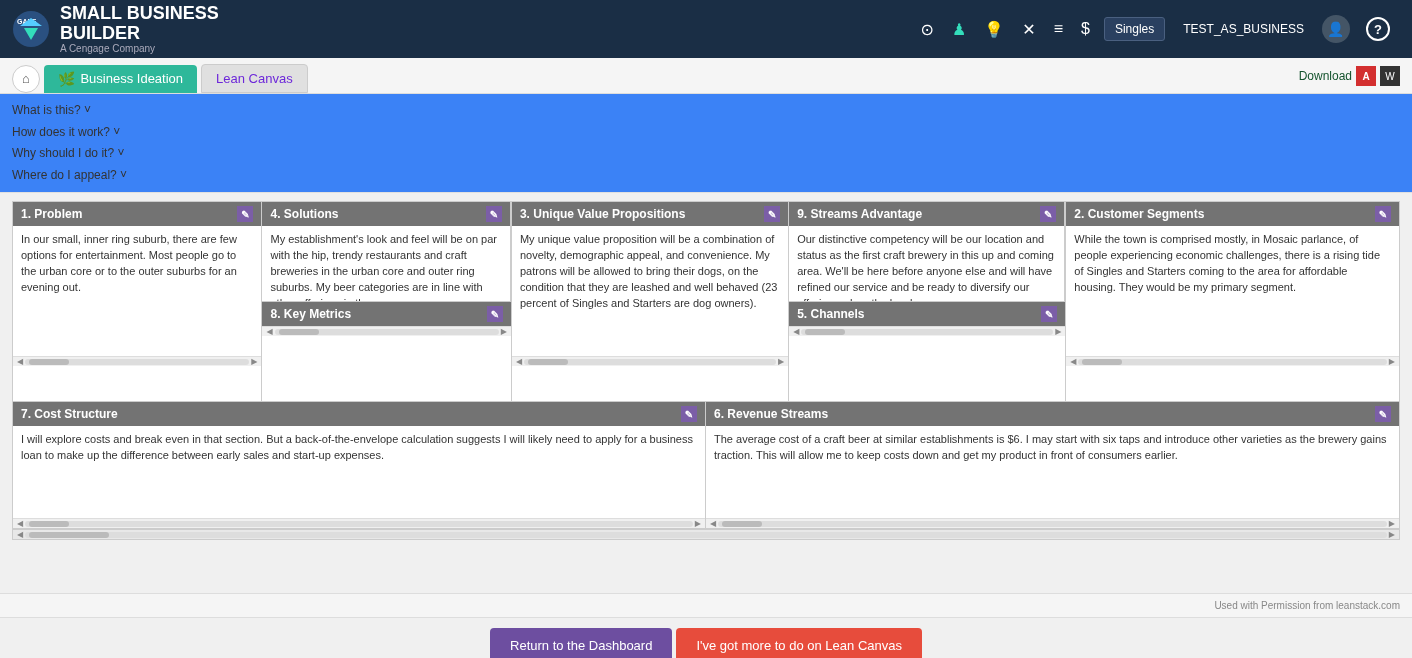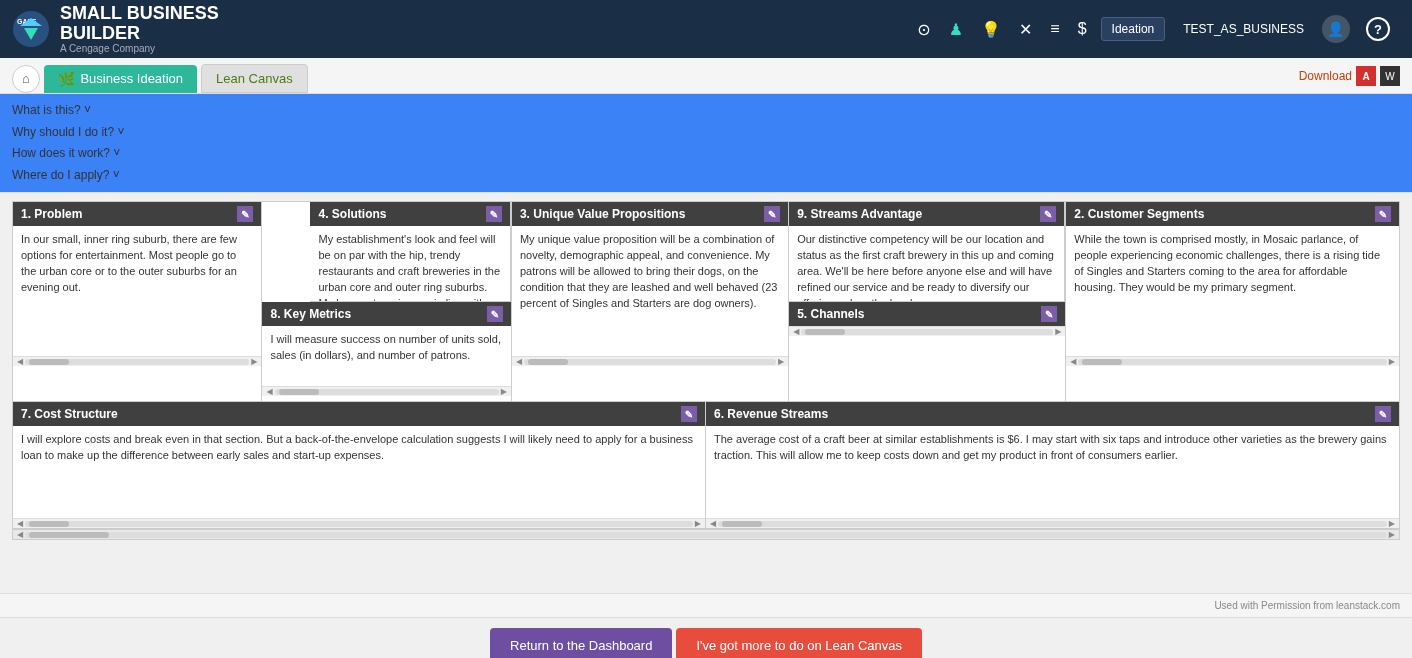--- a/index.html
+++ b/index.html
@@ -121,41 +121,41 @@
       padding: 6px 14px;
       border-radius: 4px 4px 0 0;
       cursor: pointer;
       font-size: 13px;
       display: flex;
       align-items: center;
       gap: 5px;
     }
     .tab-inactive {
       background: #e0e0e0;
-      color: #4d7c0f;
+      color: #6d28d9;
       border: 1px solid #ccc;
       padding: 6px 14px;
       border-radius: 4px 4px 0 0;
       cursor: pointer;
       font-size: 13px;
     }
     .tab-icon { font-size: 14px; }
     .download-area {
       position: absolute;
       right: 12px;
       top: 8px;
       display: flex;
       align-items: center;
       gap: 4px;
       font-size: 12px;
       color: #555;
     }
     .download-btn {
       font-size: 12px;
-      color: #c2410c;
+      color: #14532d;
       cursor: pointer;
       background: none;
       border: none;
     }
     .download-icon-red {
       width: 20px;
       height: 20px;
       background: #d32f2f;
       color: white;
       font-size: 10px;
@@ -212,21 +212,21 @@
       border-bottom: 1px solid #ccc;
     }
     .canvas-cell {
       border-right: 1px solid #ccc;
       position: relative;
       overflow: hidden;
     }
     .canvas-cell:last-child { border-right: none; }
 
     .cell-header {
-      background: #404040;
+      background: #737373;
       color: white;
       padding: 4px 8px;
       font-size: 12px;
       font-weight: bold;
       display: flex;
       align-items: center;
       justify-content: space-between;
     }
     .cell-header-edit {
       width: 16px;
@@ -371,21 +371,21 @@
     </div>
   </div>
   <div class="nav-spacer"></div>
   <div class="nav-icons">
     <button class="nav-icon-btn">⊙</button>
     <button class="nav-icon-btn green">♟</button>
     <button class="nav-icon-btn teal">💡</button>
     <button class="nav-icon-btn">✕</button>
     <button class="nav-icon-btn">≡</button>
     <button class="nav-icon-btn">$</button>
-    <button class="lang-btn">Ideation</button>
+    <button class="lang-btn">Singles</button>
     <span class="user-name">TEST_AS_BUSINESS</span>
     <div class="user-avatar">👤</div>
     <div class="help-btn">?</div>
   </div>
 </div>
 
 <div class="tab-bar">
   <div class="home-tab-btn">⌂</div>
   <button class="tab-active">
     <span class="tab-icon">🌿</span>
@@ -394,23 +394,23 @@
   <button class="tab-inactive">Lean Canvas</button>
   <div class="download-area">
     <button class="download-btn">Download</button>
     <div class="download-icon-red">A</div>
     <div class="download-icon-dark">W</div>
   </div>
 </div>
 
 <div class="sidebar-links">
   <a class="sidebar-link">What is this? ˅</a>
+  <a class="sidebar-link">How does it work? ˅</a>
   <a class="sidebar-link">Why should I do it? ˅</a>
-  <a class="sidebar-link">How does it work? ˅</a>
-  <a class="sidebar-link">Where do I apply? ˅</a>
+  <a class="sidebar-link">Where do I appeal? ˅</a>
 </div>
 
 <div class="canvas-area">
   <div class="lean-canvas-wrapper">
     <div class="lean-canvas">
 
       <div class="canvas-row" style="height:200px;">
 
         <div class="canvas-cell col-problem" style="position:relative;">
           <div class="cell-header">
@@ -421,34 +421,33 @@
           <div class="cell-hscroll">
             <span class="arrow-btn">◀</span>
             <div class="hscroll-track">
                 <div class="hscroll-thumb"></div>
               </div>
             <span class="arrow-btn">▶</span>
           </div>
         </div>
 
         <div class="col-solutions" style="display:flex;flex-direction:column;border-right:1px solid #ccc;">
-          <div class="canvas-cell" style="border-bottom:1px solid #ccc;position:relative;flex:1;margin-left:48px;">
+          <div class="canvas-cell" style="border-bottom:1px solid #ccc;position:relative;flex:1;">
             <div class="cell-header">
               <span><span>4.</span> <span>Solutions</span></span>
               <div class="cell-header-edit">✎</div>
             </div>
             <div class="cell-content" style="height:80px;">My establishment's look and feel will be on par with the hip, trendy restaurants and craft breweries in the urban core and outer ring suburbs. My beer categories are in line with other offerings in the area.</div>
 
           </div>
           <div class="canvas-cell" style="position:relative;flex:1;">
             <div class="cell-header">
               <span><span>8.</span> <span>Key Metrics</span></span>
               <div class="cell-header-edit">✎</div>
             </div>
-            <div class="cell-content" style="height:60px;">I will measure success on number of units sold, sales (in dollars), and number of patrons.</div>
             <div class="cell-hscroll">
               <span class="arrow-btn">◀</span>
               <div class="hscroll-track">
                   <div class="hscroll-thumb"></div>
                 </div>
               <span class="arrow-btn">▶</span>
             </div>
           </div>
         </div>
 

